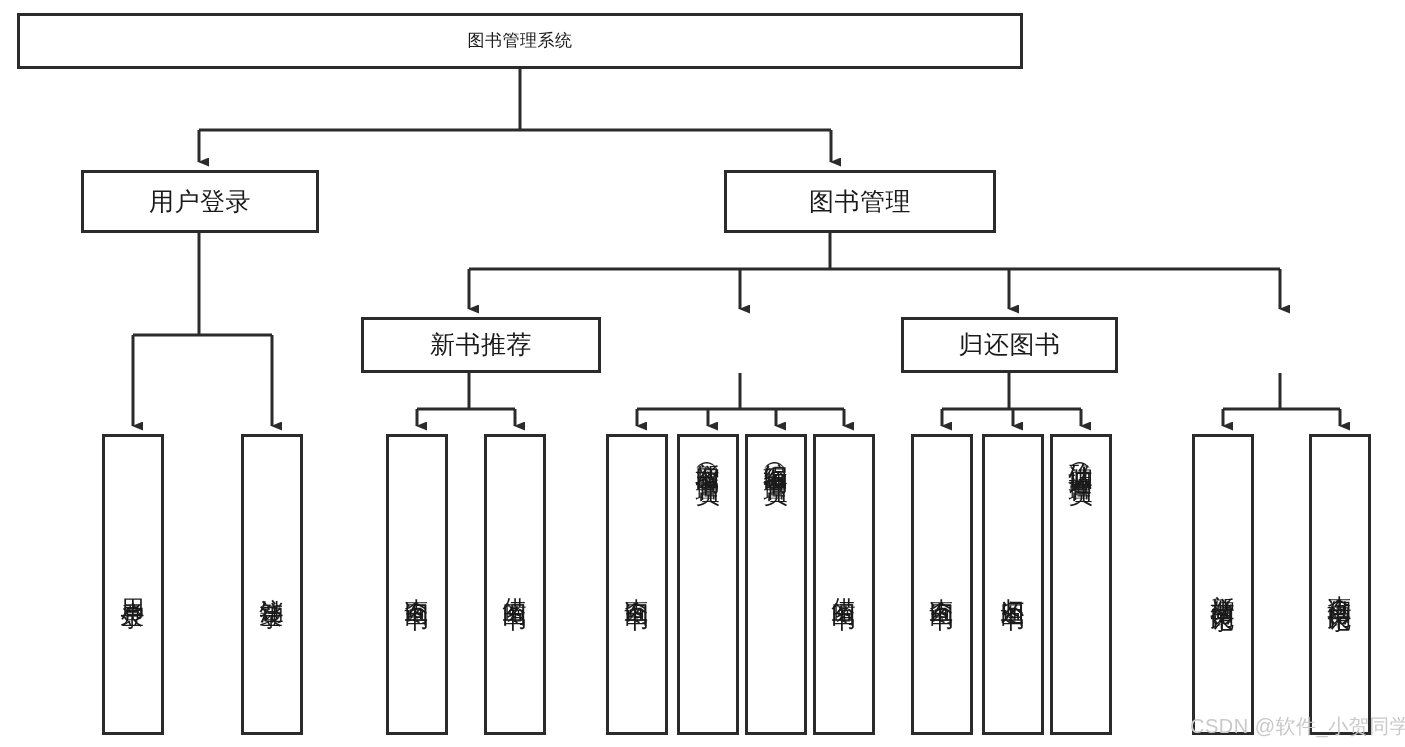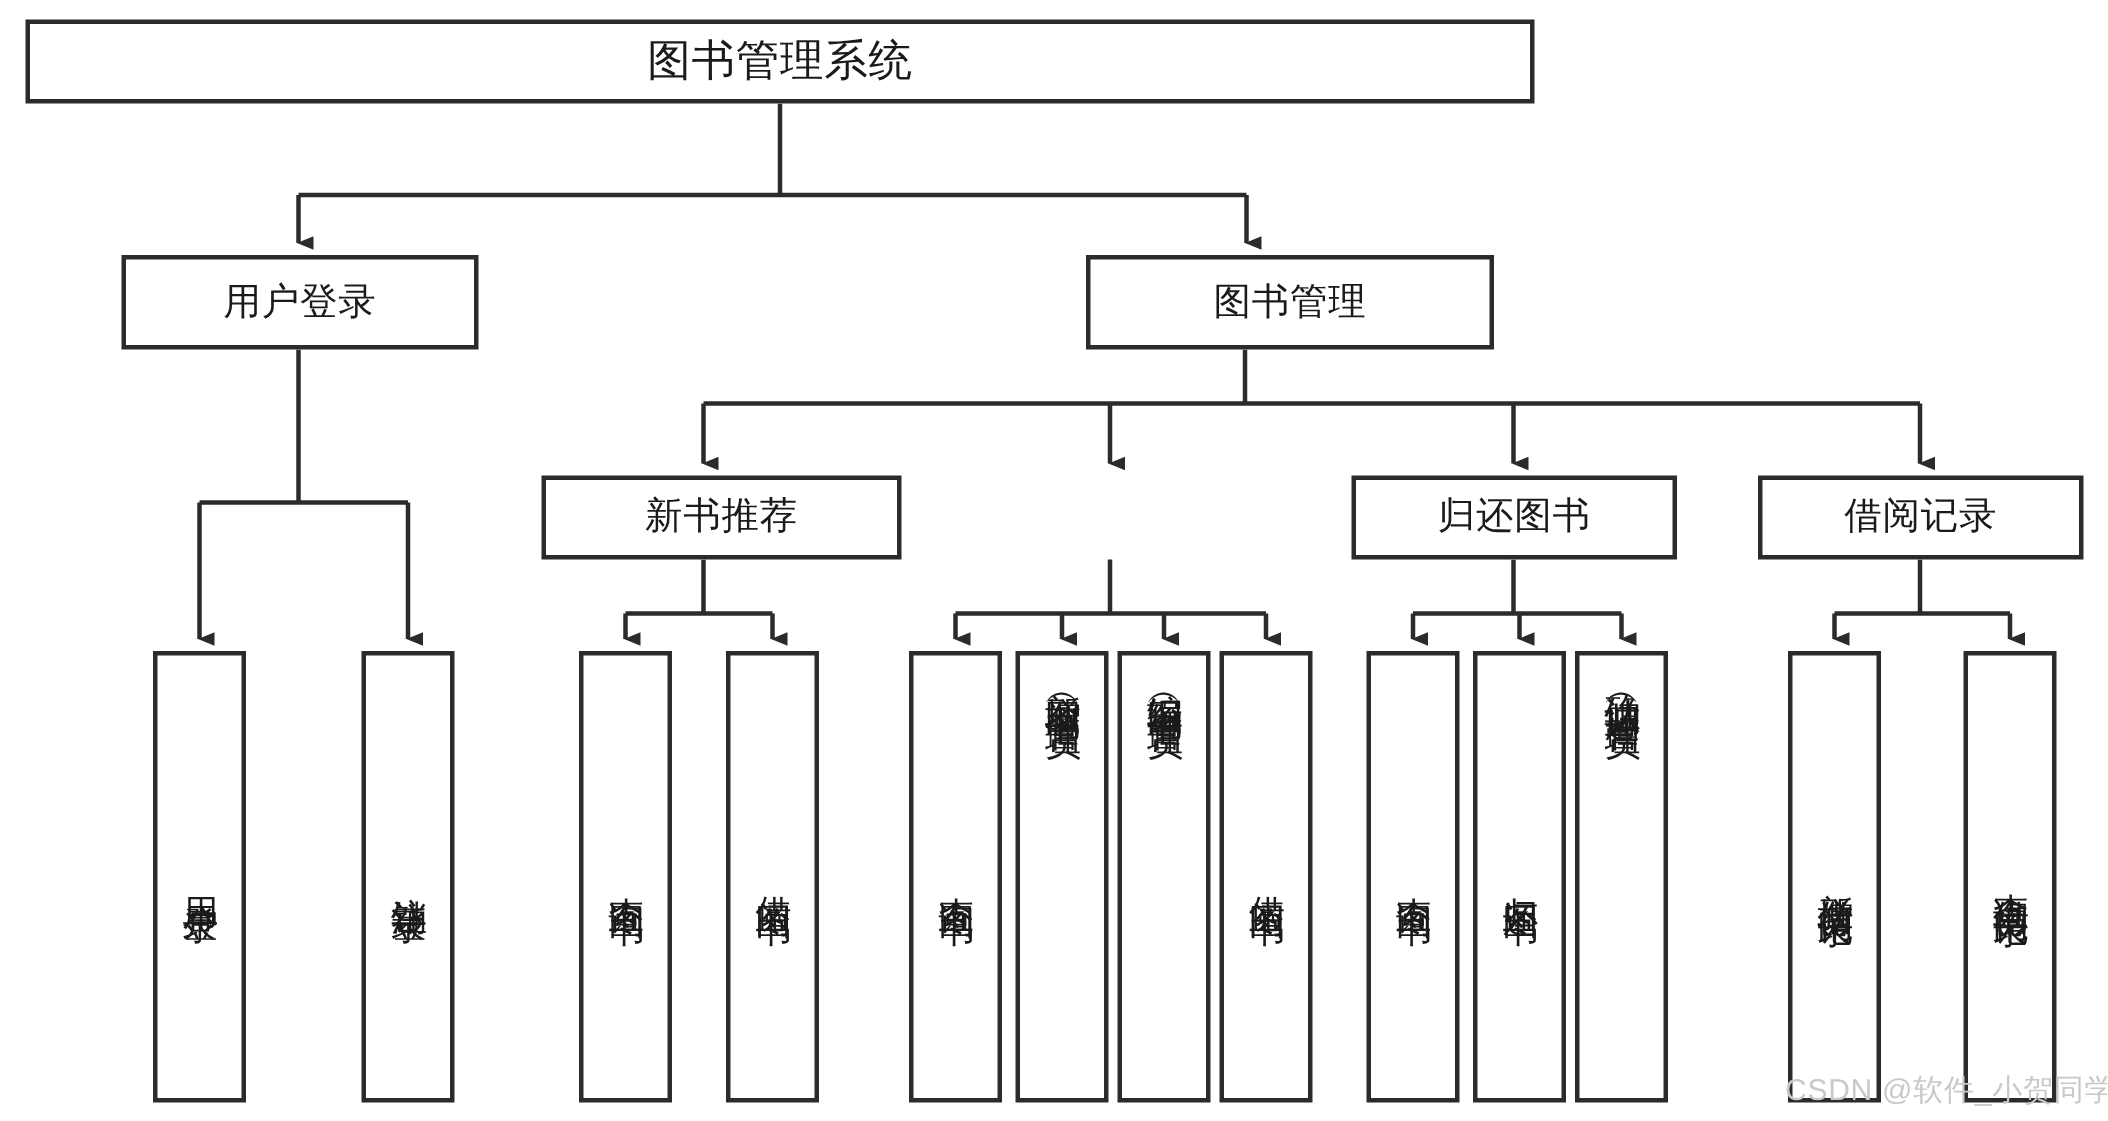--- a/index.html
+++ b/index.html
@@ -39,21 +39,21 @@
     text-align: center;
     line-height: 1.18;
     letter-spacing: 0.5px;
   }
   
   .node.h .node-label {
     writing-mode: horizontal-tb;
     font-size: 25px;
   }
   .node.root .node-label {
-    font-size: 29px;
+    font-size: 17px;
   }
   
   .node.v {
     align-items: flex-start;
     justify-content: center;
     padding-top: 6px;
   }
   .node.v .node-label {
     writing-mode: vertical-rl;
     text-orientation: upright;
@@ -145,23 +145,20 @@
   <div class="node h" style="left:724px; top:170px; width:272px; height:63px;">
     <span class="node-label">图书管理</span>
   </div>
 
   <div class="node h" style="left:361px; top:317px; width:240px; height:56px;">
     <span class="node-label">新书推荐</span>
   </div>
   <div class="node h" style="left:901px; top:317px; width:217px; height:56px;">
     <span class="node-label">归还图书</span>
   </div>
-  <div class="node h" style="left:1172px; top:317px; width:217px; height:56px;">
-    <span class="node-label">借阅记录</span>
-  </div>
 
   <div class="node v mid" style="left:102px; top:434px; width:62px; height:301px;">
     <span class="node-label">用户登录</span>
   </div>
   <div class="node v mid" style="left:241px; top:434px; width:62px; height:301px;">
     <span class="node-label">注销登录</span>
   </div>
 
   <div class="node v mid" style="left:386px; top:434px; width:62px; height:301px;">
     <span class="node-label">查询图书</span>

